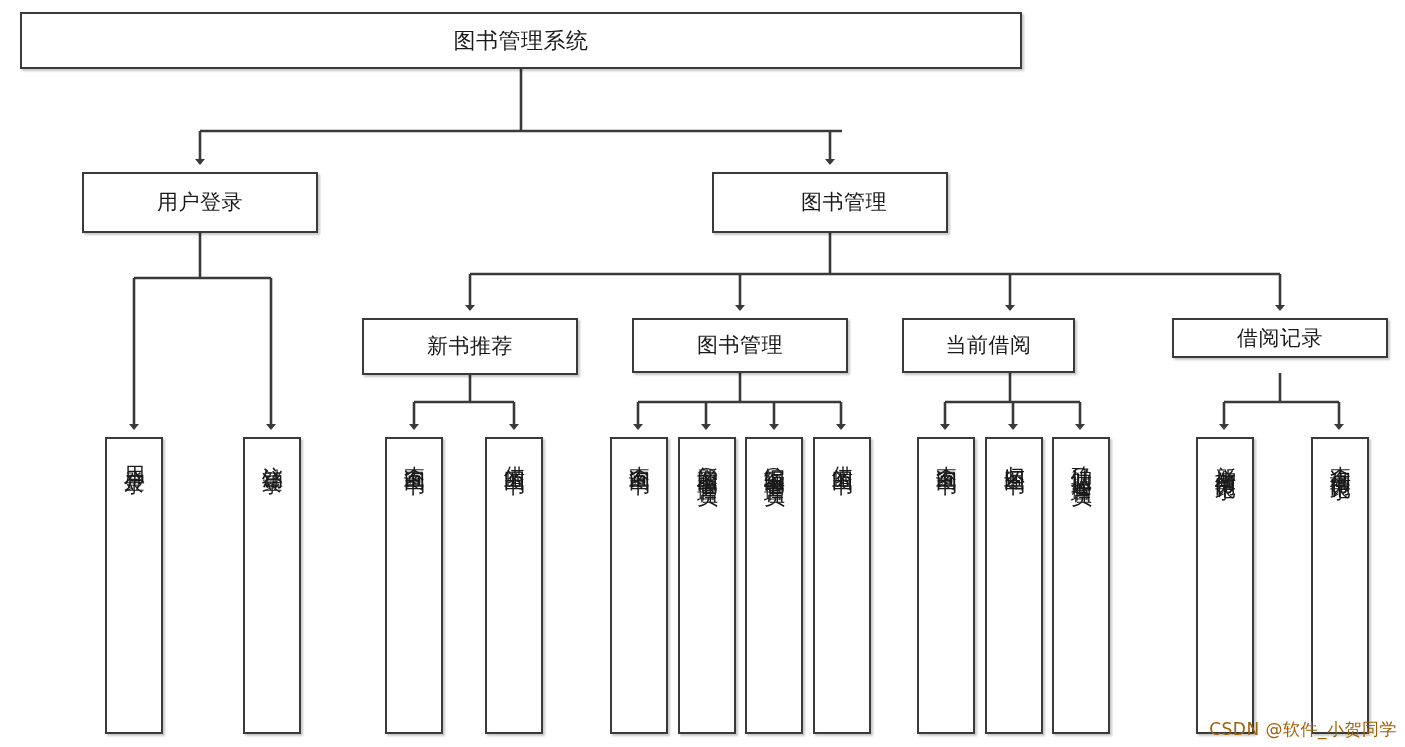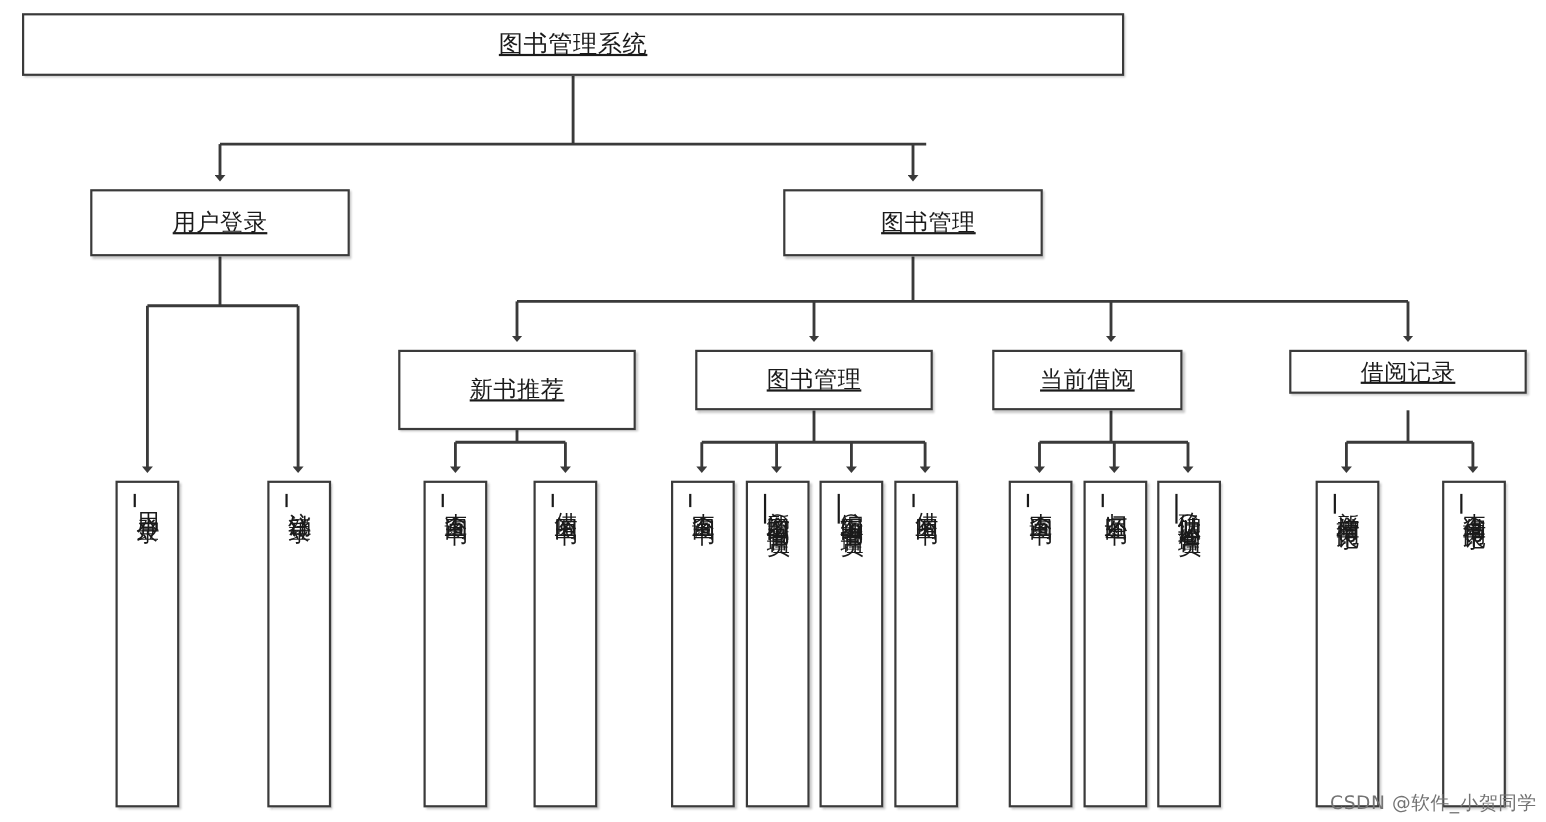--- a/index.html
+++ b/index.html
@@ -34,41 +34,40 @@
     display: flex;
     align-items: center;
     justify-content: center;
     color: #1a1a1a;
   }
   .node .lbl {
     font-size: 21px;
     line-height: 1.25;
     letter-spacing: 0.5px;
     white-space: nowrap;
-    text-decoration: underline;
   }
   .node.root .lbl { font-size: 22px; }
   .node.leaf {
     align-items: flex-start;
     padding-top: 10px;
   }
   .node.leaf .lbl {
     writing-mode: vertical-rl;
     text-orientation: upright;
     font-size: 21px;
     letter-spacing: 3px;
     line-height: 1;
     white-space: nowrap;
   }
   .watermark {
     position: absolute;
     right: 8px;
     bottom: 6px;
     font-size: 17px;
-    color: #737373;
+    color: #a16207;
     letter-spacing: 0.5px;
     white-space: nowrap;
     user-select: none;
   }
 </style>
 </head>
 <body>
 
 <div id="canvas">
 
@@ -126,21 +125,21 @@
     <span class="lbl">图书管理系统</span>
   </div>
 
   <div class="node" style="left:82px; top:172px; width:236px; height:61px;">
     <span class="lbl">用户登录</span>
   </div>
   <div class="node" style="left:712px; top:172px; width:236px; height:61px;padding-left:28px;">
     <span class="lbl">图书管理</span>
   </div>
 
-  <div class="node" style="left:362px; top:318px; width:216px; height:73px;">
+  <div class="node" style="left:362px; top:318px; width:216px; height:57px;">
     <span class="lbl">新书推荐</span>
   </div>
   <div class="node" style="left:632px; top:318px; width:216px; height:55px;">
     <span class="lbl">图书管理</span>
   </div>
   <div class="node" style="left:902px; top:318px; width:173px; height:55px;">
     <span class="lbl">当前借阅</span>
   </div>
   <div class="node" style="left:1172px; top:318px; width:216px; height:40px;">
     <span class="lbl">借阅记录</span>

